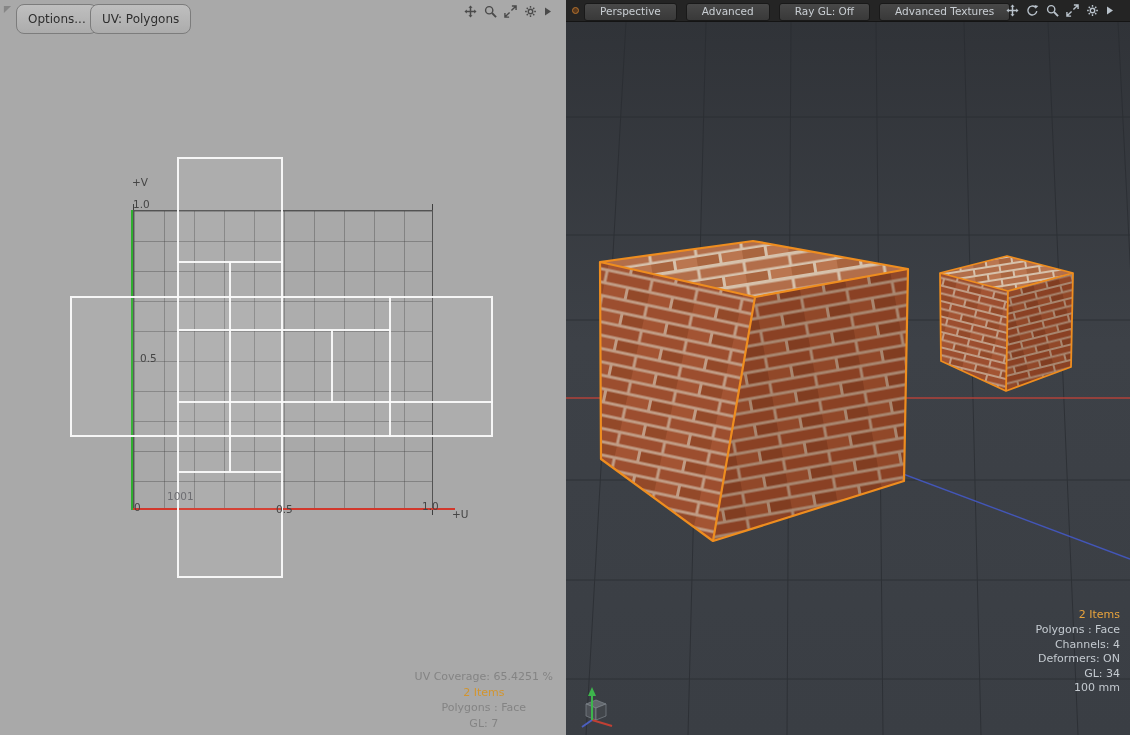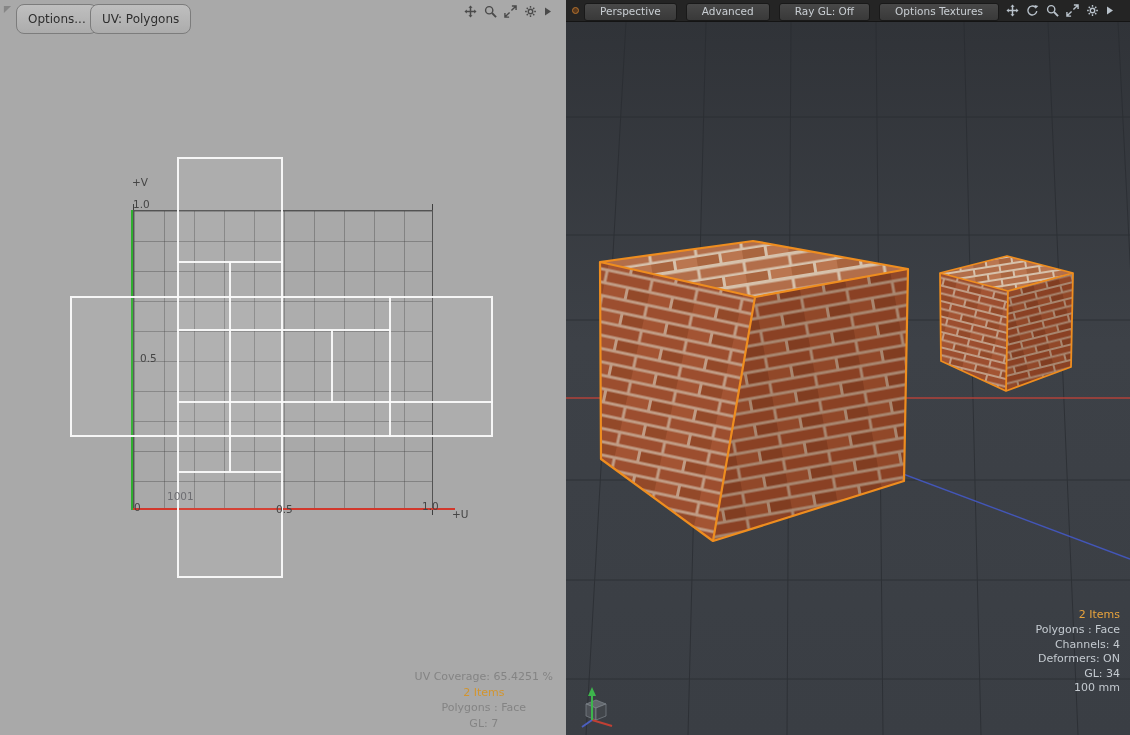--- a/index.html
+++ b/index.html
@@ -149,21 +149,21 @@
   </div>
 </div>
 
 <div class="right-panel">
   <div class="vp-header">
     <div class="vp-dot"></div>
     <div class="vp-btn-row">
       <div class="vp-btn">Perspective</div>
       <div class="vp-btn">Advanced</div>
       <div class="vp-btn">Ray GL: Off</div>
-      <div class="vp-btn">Options Textures</div>
+      <div class="vp-btn">Advanced Textures</div>
     </div>
     <div class="tool-icons right-tools" style="position:absolute;">
       <svg class="ic">
           <use href="#i-move"></use>
         </svg>
       <svg class="ic">
           <use href="#i-rot"></use>
         </svg>
       <svg class="ic">
           <use href="#i-mag"></use>

